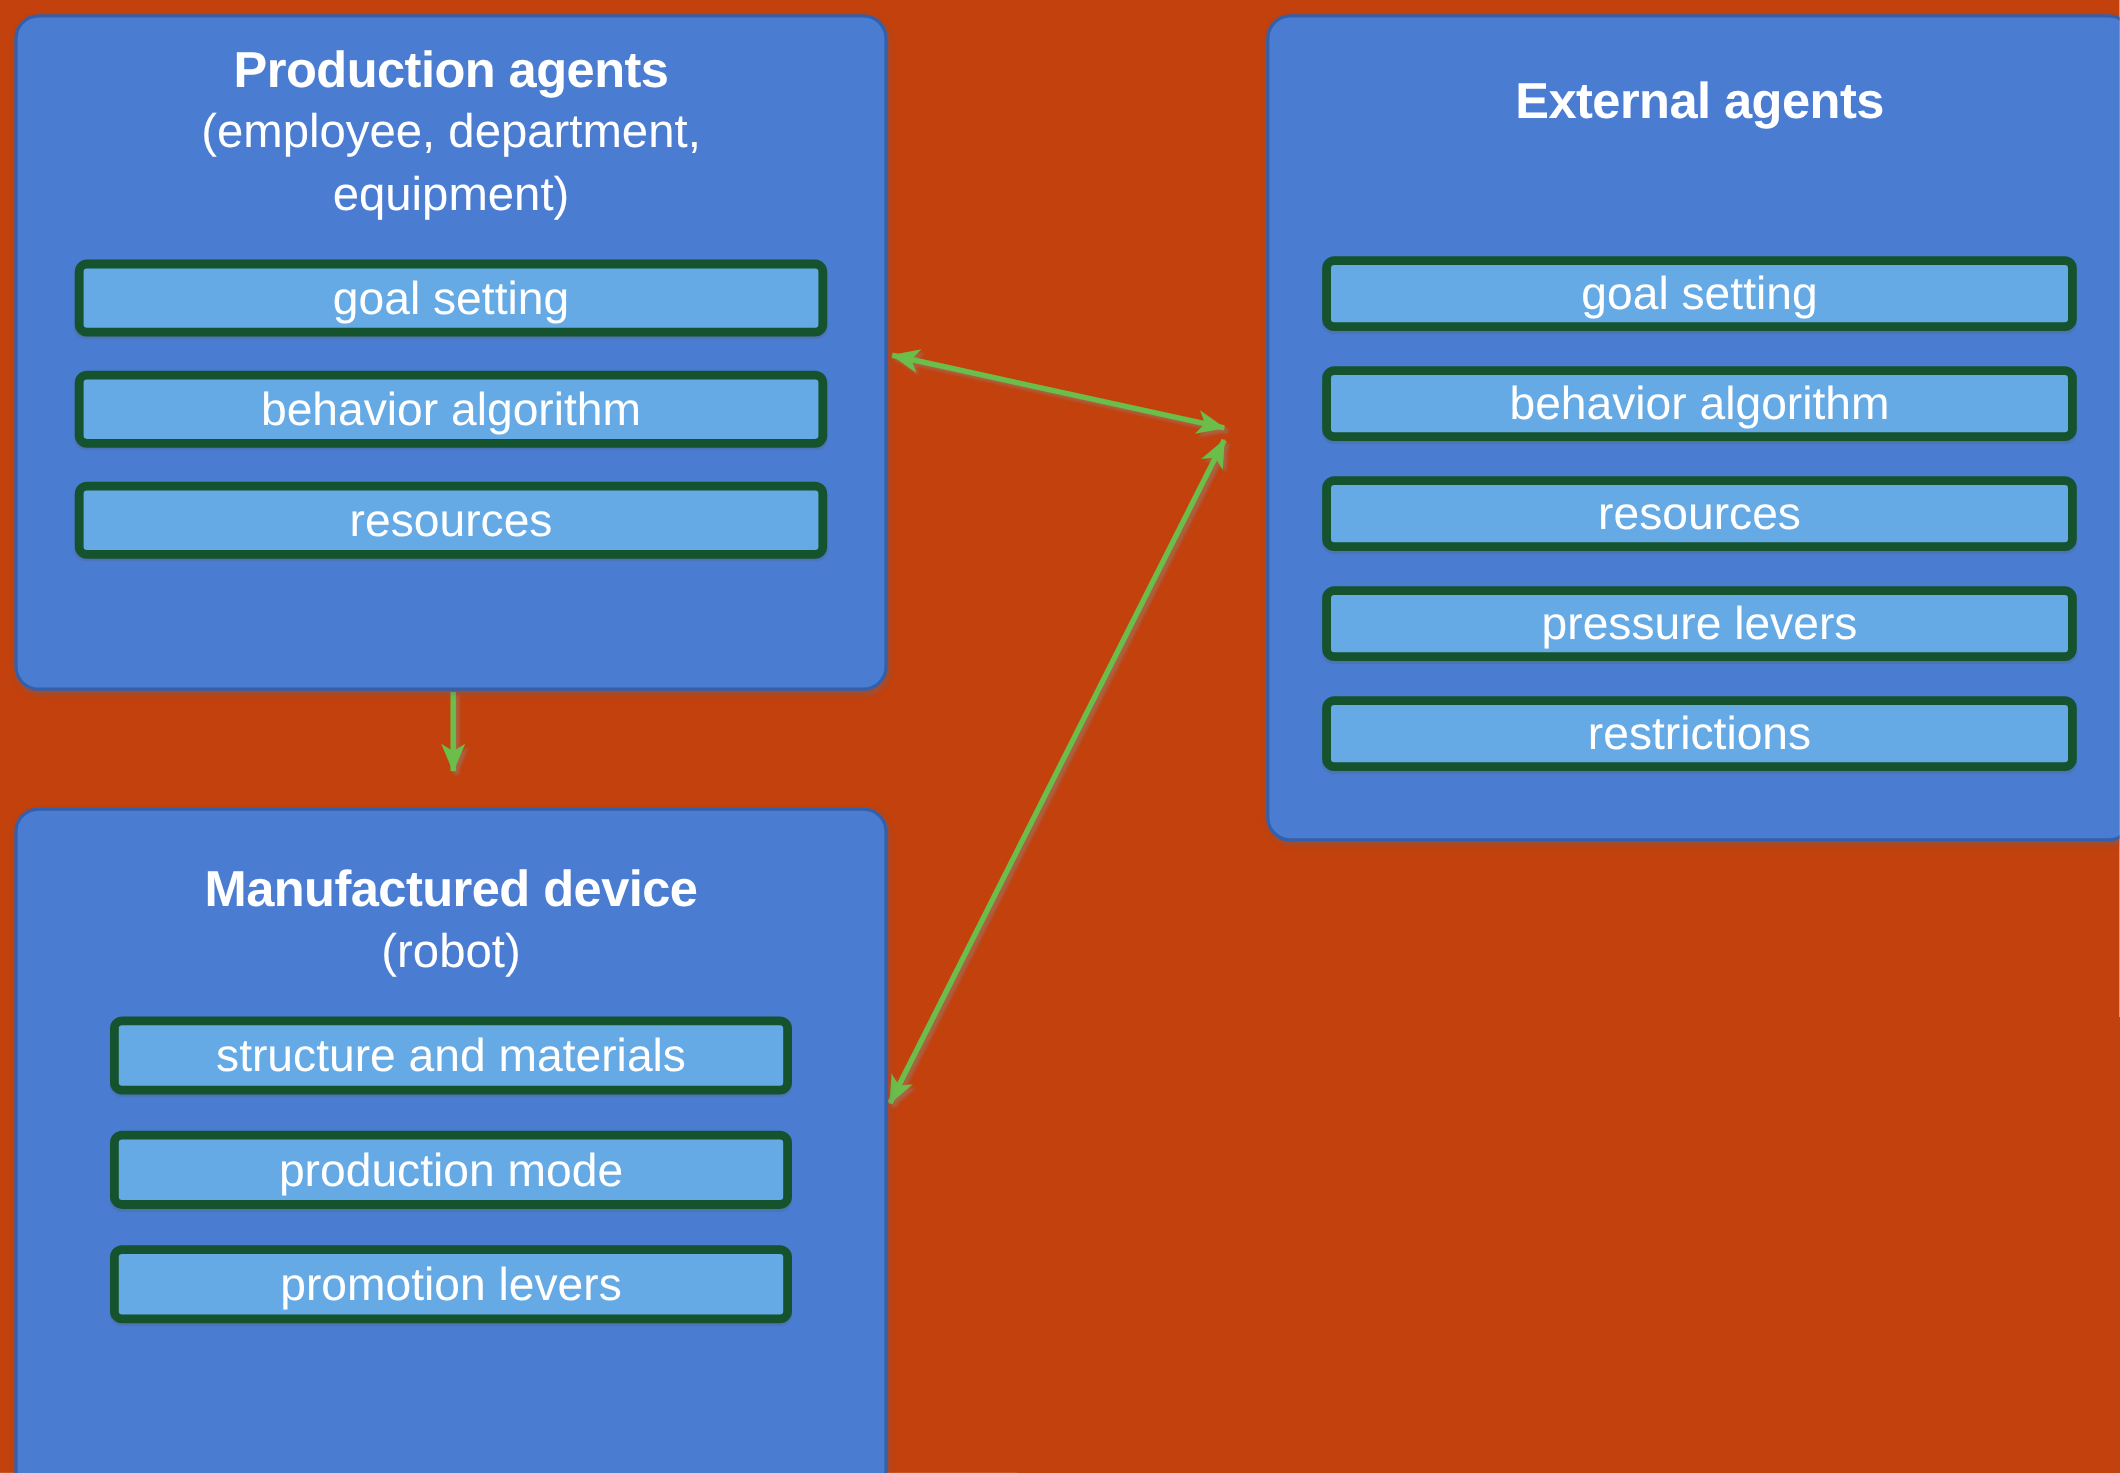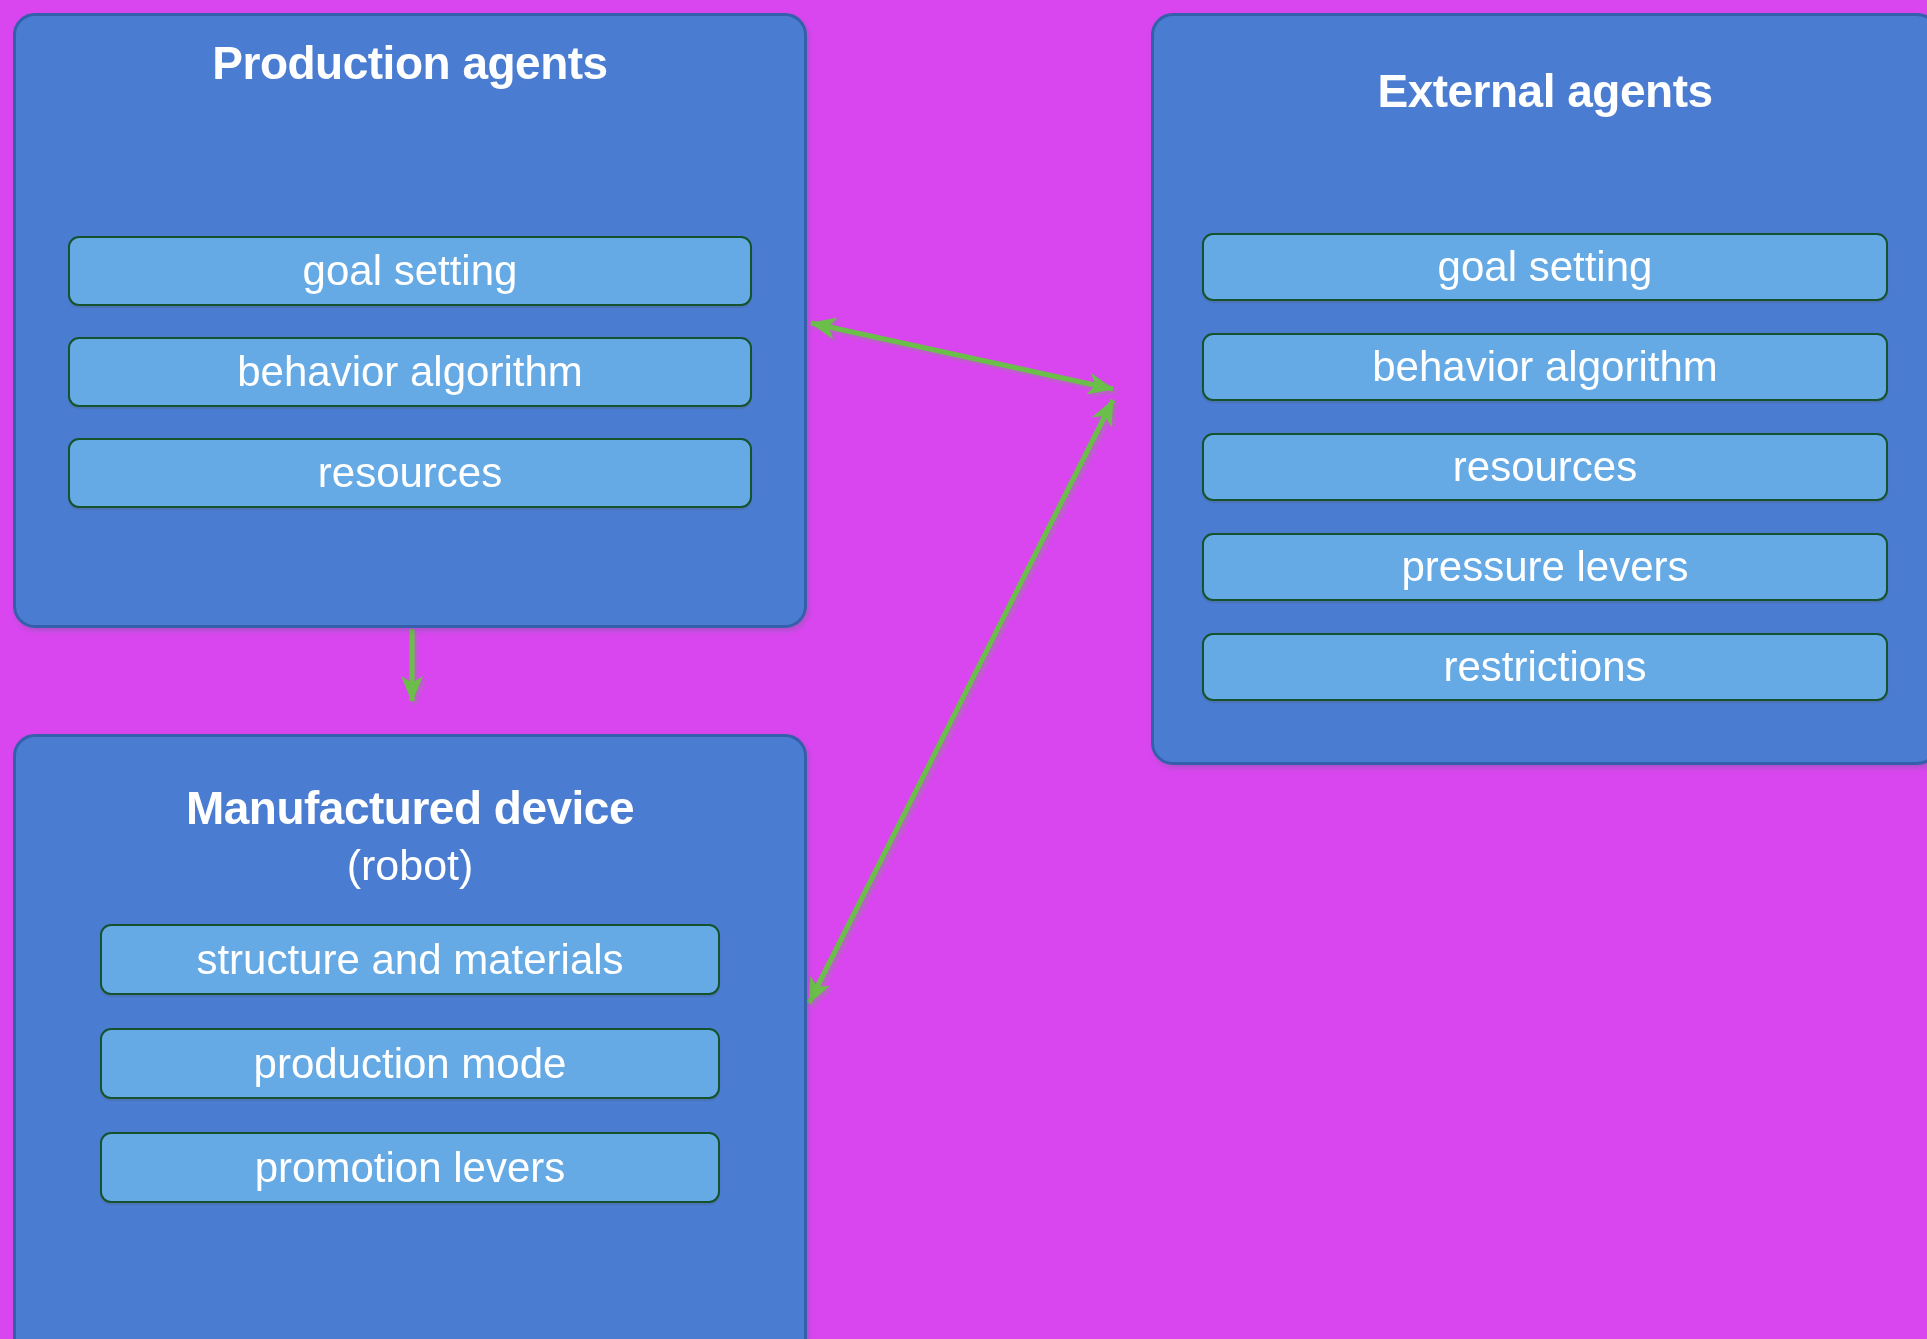--- a/index.html
+++ b/index.html
@@ -5,21 +5,21 @@
   html, body {
     margin: 0;
     padding: 0;
     background: #ffffff;
     font-family: "Liberation Sans", sans-serif;
   }
   #canvas {
     position: relative;
     width: 1927px;
     height: 1339px;
-    background: #d946ef;
+    background: #c2410c;
     overflow: hidden;
   }
   .agent-box {
     position: absolute;
     background: #4a7cd2;
     border: 3px solid #3460ab;
     border-radius: 22px;
     box-sizing: border-box;
     box-shadow: 2px 3px 5px rgba(90,105,135,0.35);
     color: #ffffff;
@@ -55,21 +55,21 @@
     display: flex;
     flex-direction: column;
     align-items: stretch;
   }
   .box-a .items { top: 220px; padding: 0 52px; gap: 31px; }
   .box-b .items { top: 217px; padding: 0 48px; gap: 32px; }
   .box-c .items { top: 187px; padding: 0 84px; gap: 33px; }
 
   .pill {
     background: #65aae5;
-    border: 2px solid #14532d;
+    border: 8px solid #14532d;
     border-radius: 11px;
     box-sizing: border-box;
     box-shadow: 0 2px 1px rgba(80,100,130,0.35);
     display: flex;
     align-items: center;
     justify-content: center;
     color: #ffffff;
     font-size: 42px;
     font-weight: 400;
   }
@@ -105,20 +105,21 @@
     </defs>
     <g id="arrow-group">
         <line x1="811" y1="323" x2="1113" y2="389" stroke="#6cbe4a" stroke-width="5" marker-end="url(#ah-end)" marker-start="url(#ah-start)"></line>
         <line x1="412" y1="629" x2="412" y2="701" stroke="#6cbe4a" stroke-width="5" marker-end="url(#ah-end)"></line>
         <line x1="1113" y1="400" x2="809" y2="1003" stroke="#6cbe4a" stroke-width="5" marker-end="url(#ah-end)" marker-start="url(#ah-start)"></line>
       </g>
   </svg>
 
   <div class="agent-box box-a">
     <div class="box-title">Production agents</div>
+    <div class="box-subtitle">(employee, department, equipment)</div>
     <div class="items">
         <div class="pill">goal setting</div>
         <div class="pill">behavior algorithm</div>
         <div class="pill">resources</div>
       </div>
   </div>
 
   <div class="agent-box box-b">
     <div class="box-title">External agents</div>
     <div class="items">

